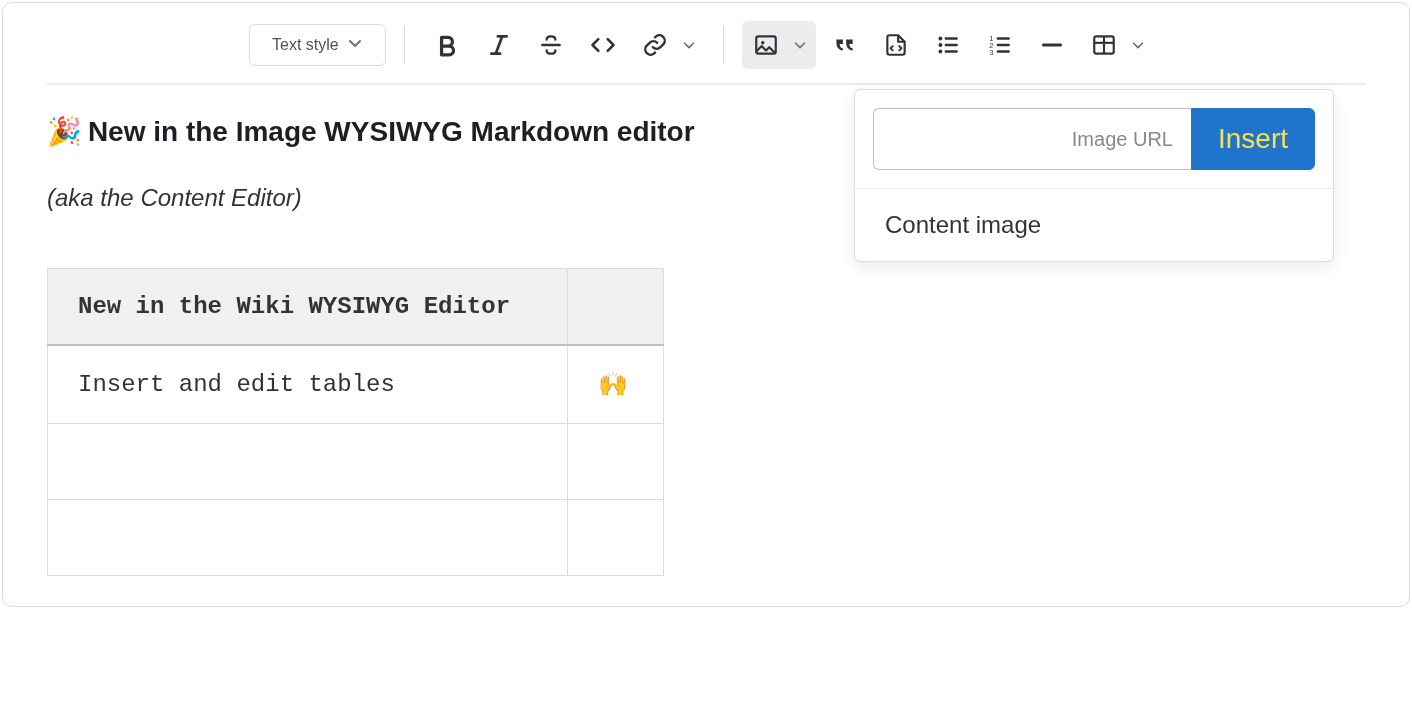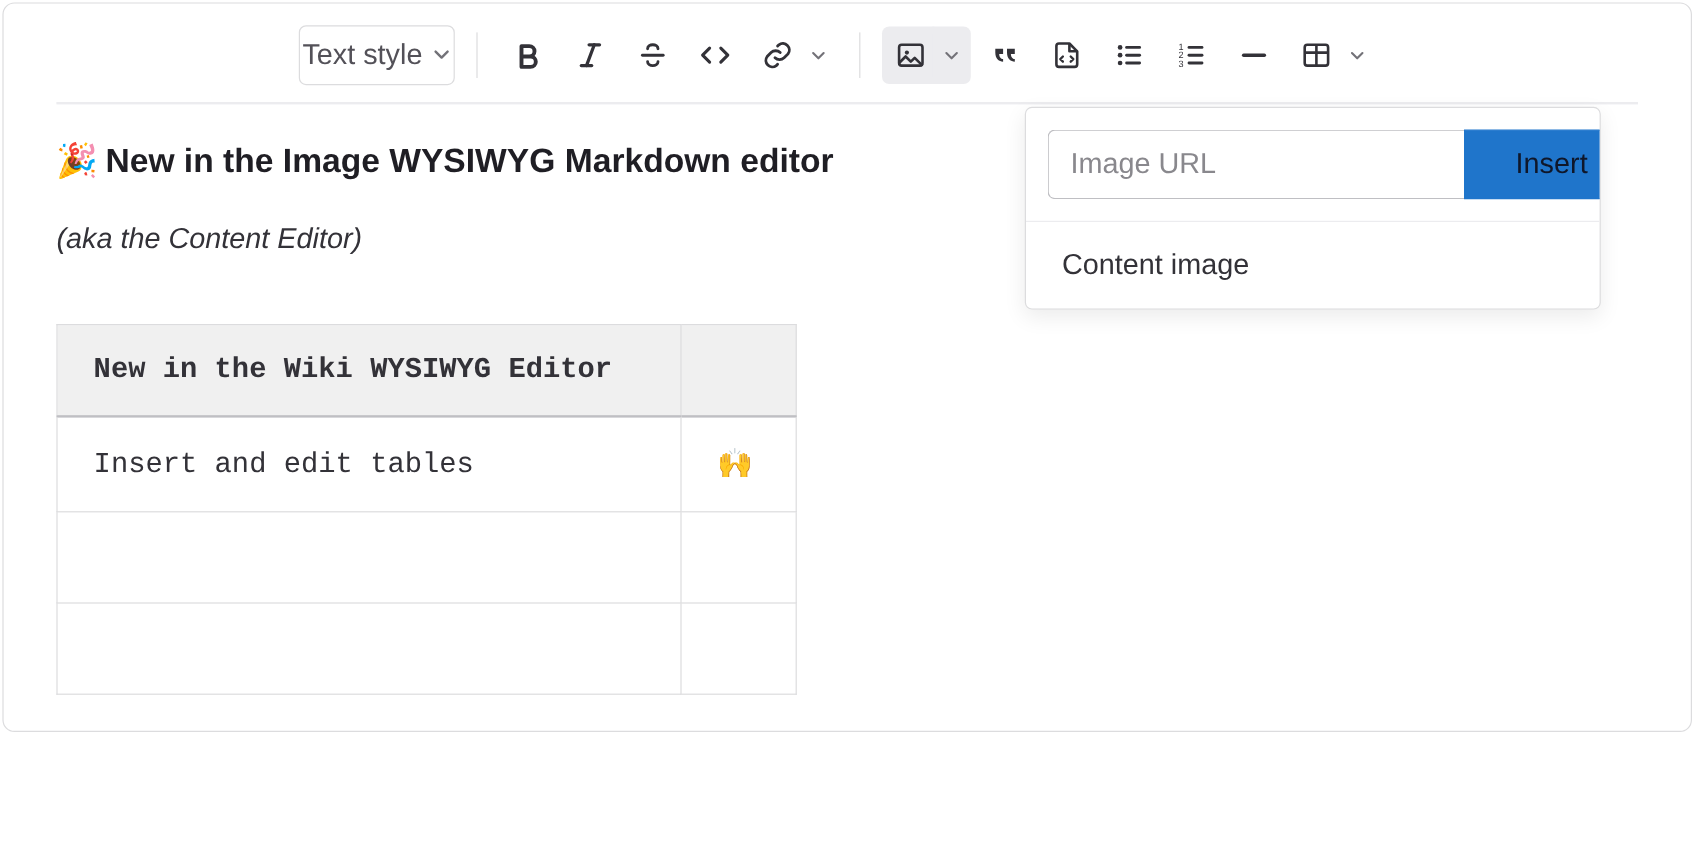--- a/index.html
+++ b/index.html
@@ -28,22 +28,22 @@
   .toolbar-spacer-left {
     width: 198px;
   }
   .text-style-btn {
     display: inline-flex;
     align-items: center;
     gap: 8px;
     border: 1px solid #dcdcde;
     background: #fff;
     border-radius: 6px;
-    padding: 10px 2px;
-    font-size: 24px;
+    padding: 10px 22px;
+    font-size: 16px;
     color: #535158;
     cursor: pointer;
   }
   .chev-down-small {
     display: inline-block;
   }
   .divider {
     width: 1px;
     height: 38px;
     background: #dcdcde;
@@ -142,36 +142,37 @@
     z-index: 10;
   }
   .popover-row1 {
     display: flex;
     padding: 18px;
     gap: 0;
     border-bottom: 1px solid #ececef;
   }
   .popover-input {
     flex: 1;
-    font-size: 24px;
+    font-size: 20px;
     color: #737278;
     padding: 14px 18px;
     border: 1px solid #bfbfc3;
     border-right: none;
     border-radius: 6px 0 0 6px;
     outline: none;
     background: #fff;
+    text-align: right;
   }
   .popover-input::placeholder { color: #89888d; }
   .insert-btn {
     background: #1f75cb;
-    color: #0f172a;
+    color: #fde047;
     border: 1px solid #1f75cb;
-    font-size: 24px;
-    padding: 14px 42px;
+    font-size: 28px;
+    padding: 14px 26px;
     border-radius: 0 6px 6px 0;
     cursor: pointer;
   }
   .popover-row2 {
     padding: 22px 30px;
     font-size: 24px;
     color: #333238;
     cursor: pointer;
   }
 </style>

